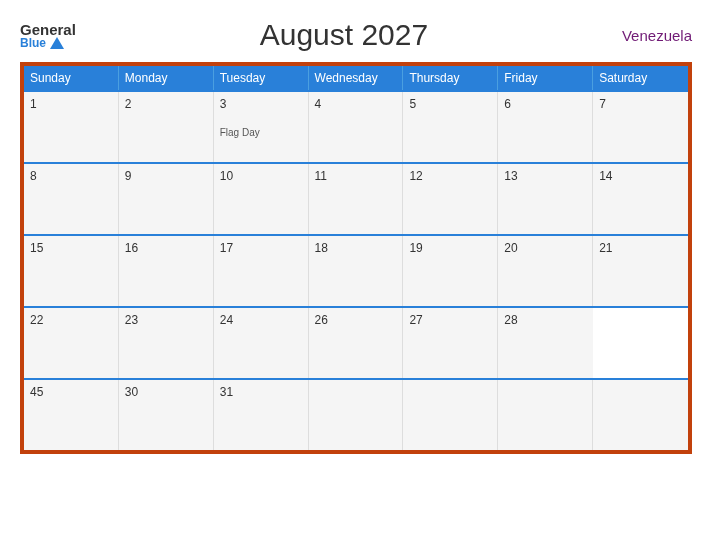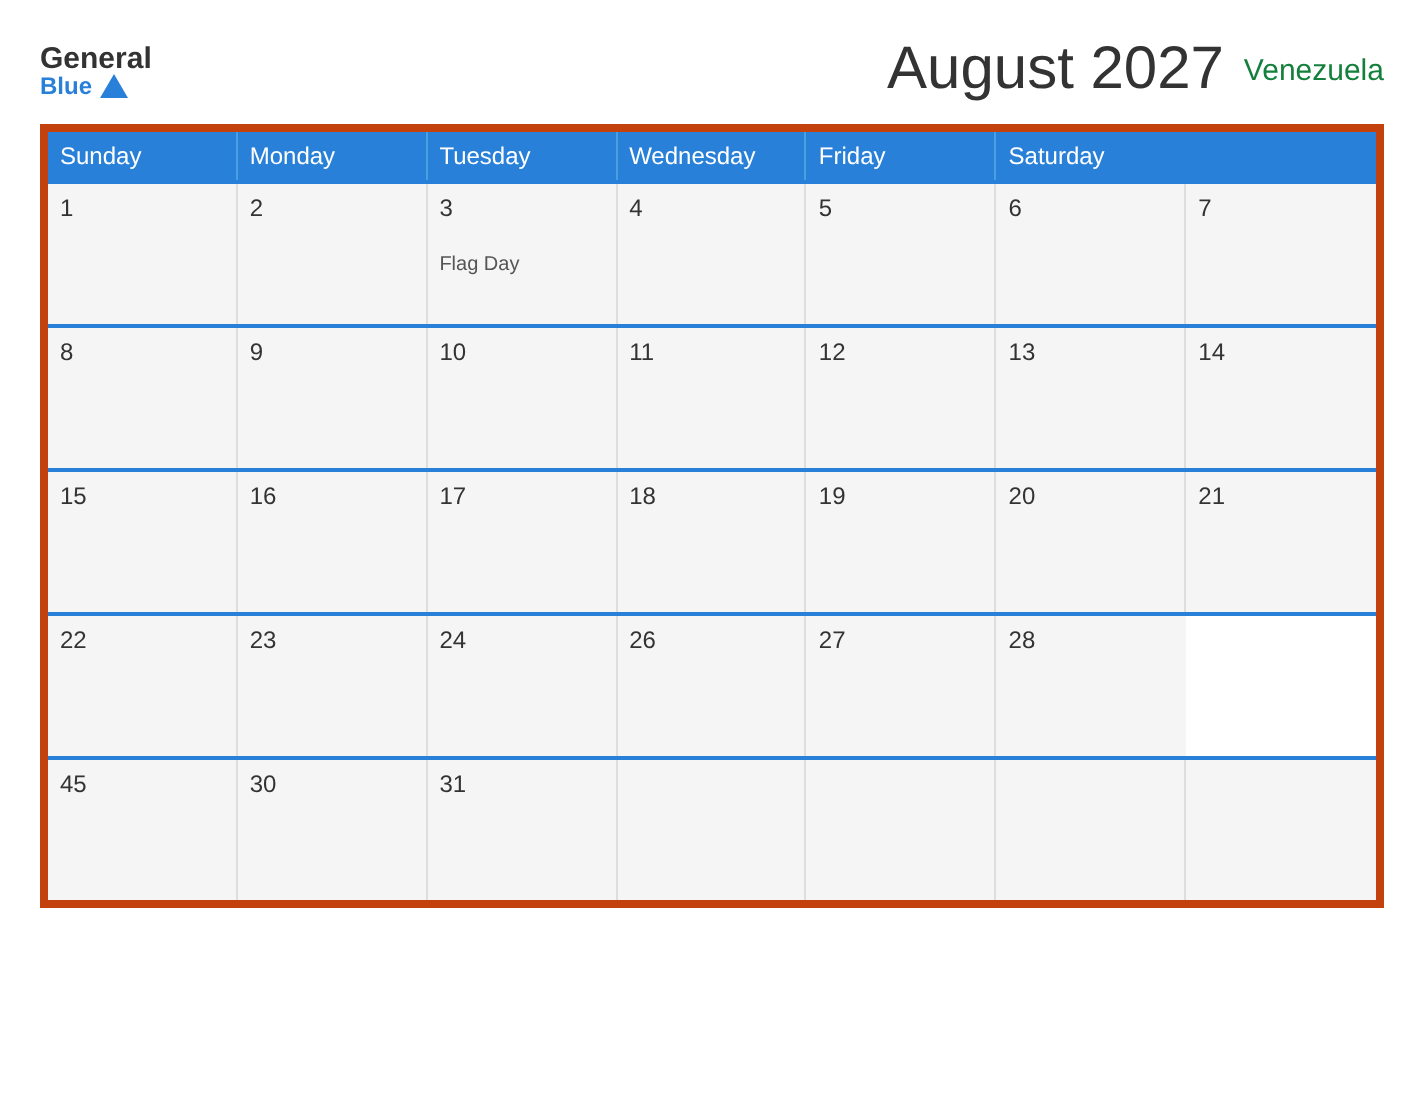--- a/index.html
+++ b/index.html
@@ -49,26 +49,26 @@
       border-left: 7px solid transparent;
       border-right: 7px solid transparent;
       border-bottom: 12px solid #2980d9;
       display: inline-block;
       margin-left: 2px;
     }
     .month-title {
       font-size: 30px;
       font-weight: 400;
       color: #333;
-      text-align: right;
+      text-align: center;
       flex: 1;
     }
     .country {
       font-size: 15px;
-      color: #15803d;
+      color: #701a75;
       min-width: 80px;
       text-align: right;
     }
     
     .calendar {
       flex: 1;
       display: flex;
       flex-direction: column;
       border: 4px solid #c2410c;
     }
@@ -139,20 +139,21 @@
     <h1 class="month-title">August 2027</h1>
     <div class="country">Venezuela</div>
   </div>
 
   <div class="calendar">
     <div class="day-headers">
       <div class="day-header">Sunday</div>
       <div class="day-header">Monday</div>
       <div class="day-header">Tuesday</div>
       <div class="day-header">Wednesday</div>
+      <div class="day-header">Thursday</div>
       <div class="day-header">Friday</div>
       <div class="day-header">Saturday</div>
     </div>
     <div class="calendar-body">
 
     <div class="week-row">
           <div class="day-cell">
             <span class="day-num">1</span>
           </div>
           <div class="day-cell">

